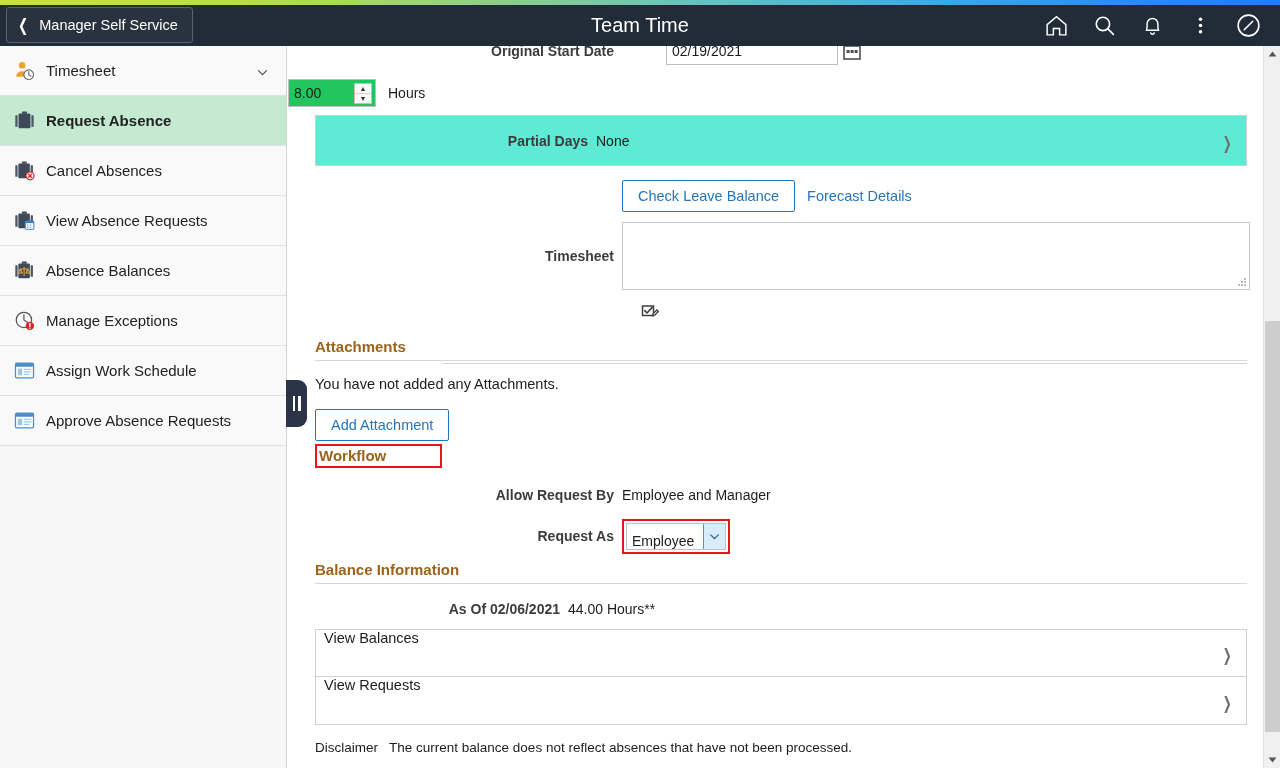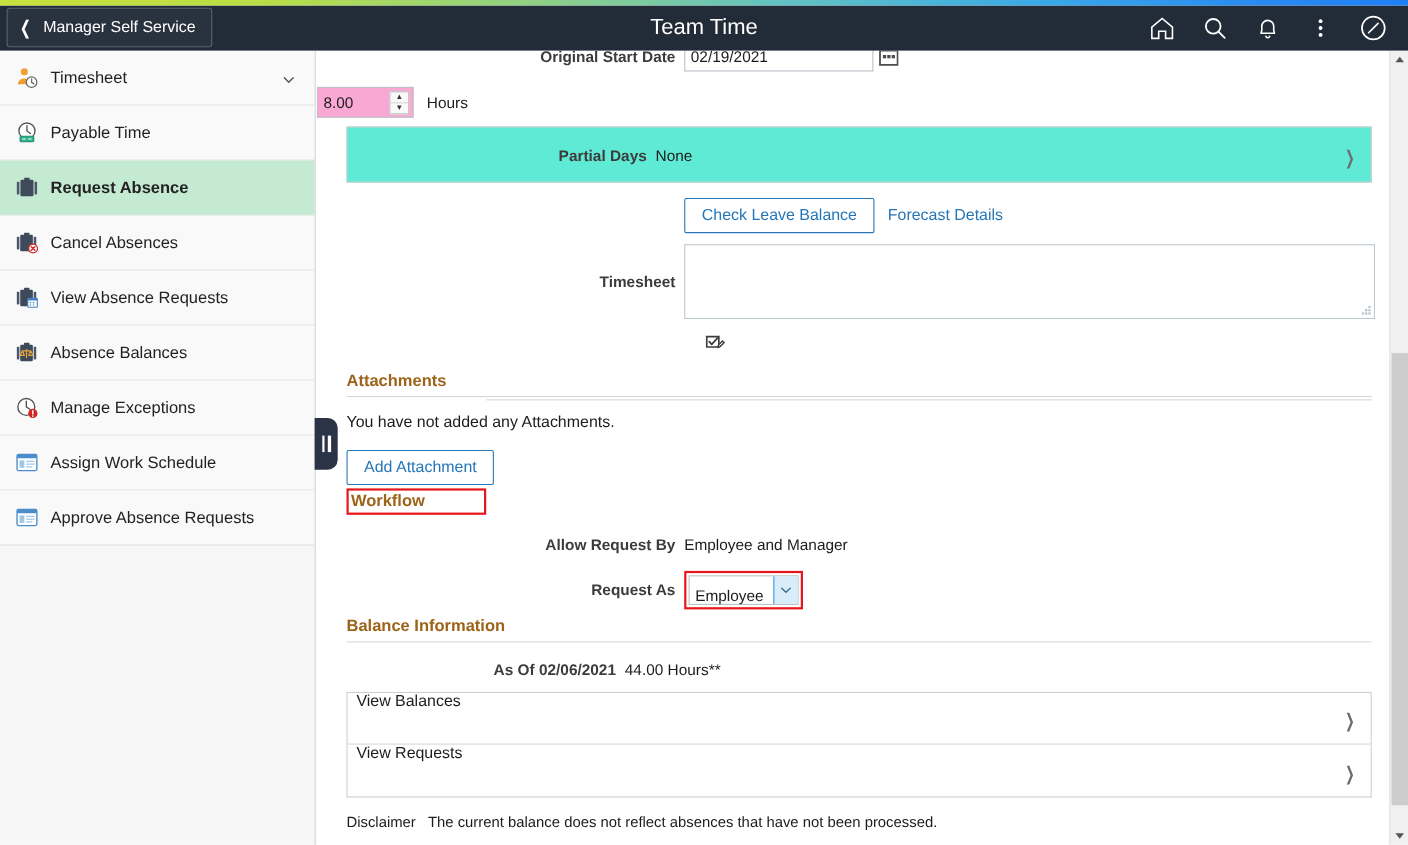--- a/index.html
+++ b/index.html
@@ -143,21 +143,21 @@
   #row-original-start {
     position: absolute; left: 0; top: -12px;
     width: 962px; height: 34px;
   }
   #row-original-start .fld-label { width: 334px; }
   .date-input-wrap {
     position: relative;
     width: 172px; height: 28px;
     border: 1px solid #b9c2c9;
     background: #ffffff;
-    display: flex; align-items: center;
+    display: flex; align-items: center; margin-left: 44px;
   }
   .date-input-wrap input {
     border: 0; outline: 0; background: transparent;
     width: 140px; height: 26px; padding: 0 5px;
     font-size: 14px; color: #1c1c1c;
     font-family: "Liberation Sans", sans-serif;
   }
   .cal-btn {
     position: absolute; right: -27px; top: 0;
     width: 24px; height: 28px;
@@ -168,21 +168,21 @@
   
   #row-duration {
     position: absolute; left: 0; top: 30px;
     width: 962px; height: 34px;
   }
   #row-duration .fld-label { width: 334px; }
   .num-input-wrap {
     position: relative;
     width: 88px; height: 28px;
     border: 1px solid #b9c2c9;
-    background: #f9a8d4;
+    background: #22c55e;
     display: flex; align-items: center;
   }
   .num-input-wrap input {
     border: 0; outline: 0; background: transparent;
     width: 58px; height: 26px; padding: 0 5px;
     font-size: 14px; color: #1c1c1c;
     font-family: "Liberation Sans", sans-serif;
   }
   .spinner {
     position: absolute; right: 3px; top: 3px;
@@ -467,31 +467,20 @@
         <circle cx="16.4" cy="16.4" r="5" fill="#ffffff" stroke="#6b6b6b" stroke-width="1.2"></circle>
         <path d="M16.4 13.2v3.3l2.2 1.5" stroke="#6b6b6b" stroke-width="1.2" fill="none" stroke-linecap="round"></path>
       </svg>
     </span>
     <span class="nav-label">Timesheet</span>
     <svg class="nav-chevron" viewBox="0 0 12 12" fill="none" stroke="#555" stroke-width="1.4">
       <path d="M1.6 4 6 8.4 10.4 4" stroke-linecap="round"></path>
     </svg>
   </div>
 
-  <div class="nav-item">
-    <span class="nav-icon">
-      <svg width="23" height="23" viewBox="0 0 24 24">
-        <circle cx="12" cy="10.5" r="7.6" fill="#ffffff" stroke="#555" stroke-width="1.3"></circle>
-        <path d="M12 5.5v5l3.4 2.4" stroke="#555" stroke-width="1.3" fill="none" stroke-linecap="round"></path>
-        <rect x="5.5" y="15.5" width="13" height="5.2" rx="1" fill="#2fb38a" stroke="#1e8c6a" stroke-width="1"></rect>
-        <path d="M8 18.1h2.4M13.6 18.1H16" stroke="#ffffff" stroke-width="1.1" stroke-linecap="round"></path>
-      </svg>
-    </span>
-    <span class="nav-label">Payable Time</span>
-  </div>
 
   <div class="nav-item active">
     <span class="nav-icon">
       <svg width="23" height="23" viewBox="0 0 24 24">
         <rect x="2.4" y="6.5" width="2.4" height="12" rx="0.6" fill="#4a5768"></rect>
         <rect x="19.2" y="6.5" width="2.4" height="12" rx="0.6" fill="#4a5768"></rect>
         <rect x="5.8" y="4.6" width="12.4" height="15.6" rx="1.2" fill="#3e4a5a"></rect>
         <rect x="9.4" y="2.6" width="5.2" height="2.4" rx="0.7" fill="#3e4a5a"></rect>
       </svg>
     </span>

